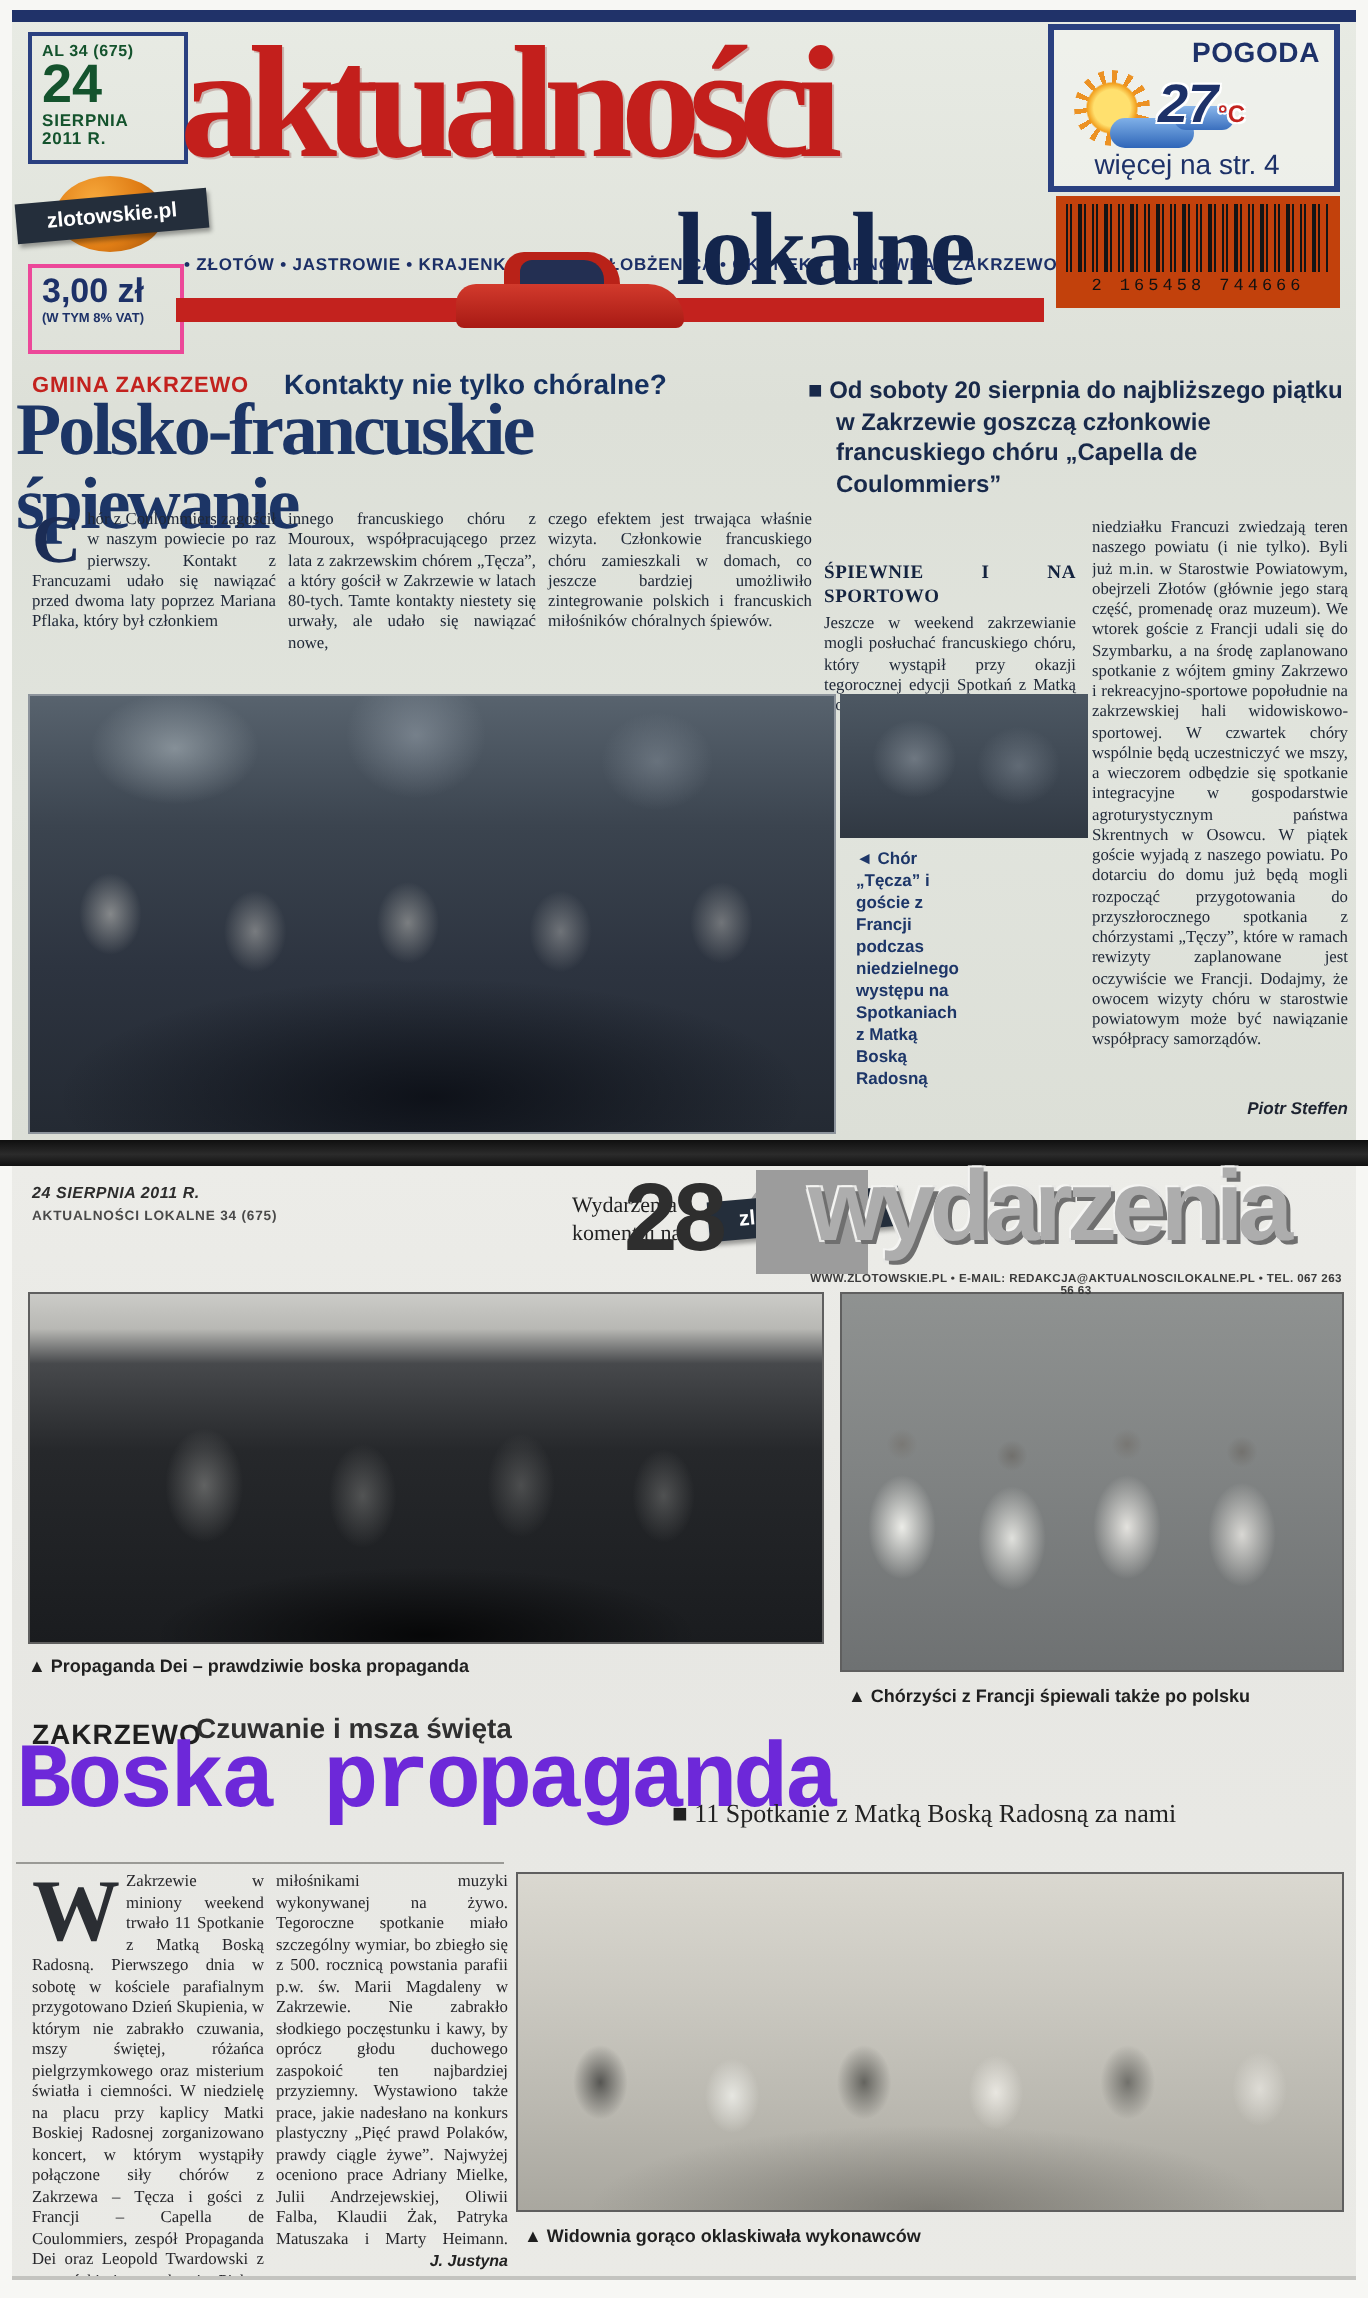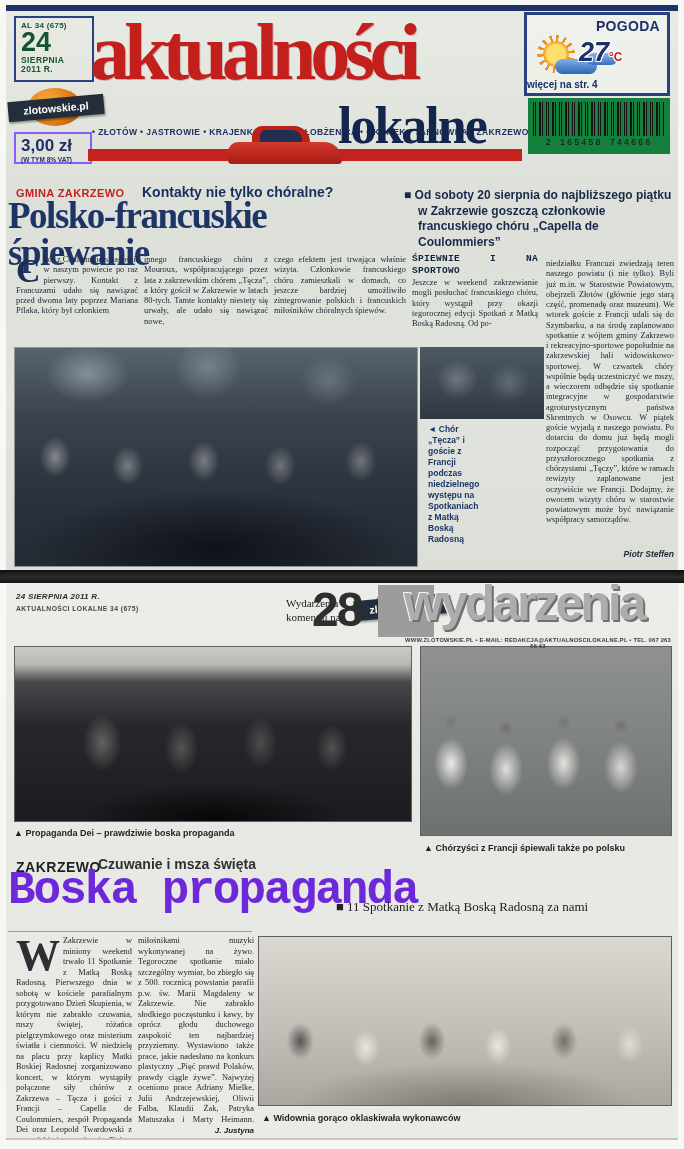--- a/index.html
+++ b/index.html
@@ -20,21 +20,21 @@
 
   .zl-badge { width:96px; height:42px; }
   .zl1 { left:8px; top:86px; }
   .zl-ball { position:absolute; left:20px; top:2px; width:54px; height:38px; border-radius:50%;
              background:radial-gradient(circle at 35% 32%,#f7a93c 0%,#e07d15 55%,#9c4f08 100%); }
   .zl-ball.gray { background:radial-gradient(circle at 35% 32%,#c9c9c9 0%,#9a9a9a 55%,#6c6c6c 100%); }
   .zl-ribbon { position:absolute; left:0; top:12px; width:96px; height:20px; background:#242e3b;
                transform:rotate(-5deg); color:#fff; font-weight:700; font-size:10.5px;
                text-align:center; line-height:20px; box-shadow:1px 2px 2px rgba(0,0,0,.35); }
 
-  .price-box { left:14px; top:132px; width:78px; height:32px; border:2px solid #8b5cf6;
+  .price-box { left:14px; top:132px; width:78px; height:45px; border:2px solid #ec4899;
                color:#1d3168; padding:3px 5px; }
   .price-amt { font-size:17px; font-weight:800; line-height:1; }
   .price-vat { font-size:6.5px; font-weight:700; margin-top:2px; }
 
   .mast-title { left:90px; top:12px; font-family:"Liberation Serif",serif; font-weight:800;
                 font-size:80px; letter-spacing:-6px; color:#c31f1c; white-space:nowrap;
                 line-height:1; z-index:1; text-shadow:1px 1px 0 rgba(120,20,20,.25); }
   .mast-sub { left:338px; top:100px; font-family:"Liberation Serif",serif; font-weight:800;
               font-size:52px; letter-spacing:-2px; color:#13254c; line-height:1; z-index:5; }
   .towns { left:92px; top:127px; width:440px; color:#1c2f66; font-size:8.5px; font-weight:800;
@@ -58,46 +58,46 @@
             background:radial-gradient(circle at 50% 50%,#ffe06e 0 34%,#f2a01f 46%,transparent 49%),
             repeating-conic-gradient(rgba(235,140,25,.95) 0deg 9deg,transparent 9deg 26deg); }
   .wx-cloud { position:absolute; left:20px; top:26px; width:42px; height:15px; border-radius:10px;
               background:linear-gradient(180deg,#7fb0e8,#2f66b8); }
   .wx-cloud2 { position:absolute; left:52px; top:20px; width:30px; height:12px; border-radius:8px;
                background:linear-gradient(180deg,#8ab6ea,#3a6fbe); }
   .wx-temp { position:absolute; left:52px; top:24px; color:#1d3168; font-size:27px; font-weight:800;
              font-style:italic; line-height:1;
              text-shadow:1px 1px 0 #fff,-1px -1px 0 #fff,1px -1px 0 #fff,-1px 1px 0 #fff; }
   .wx-unit { font-size:12px; color:#c3221e; font-style:normal; }
-  .wx-more { position:absolute; left:0; bottom:3px; width:100%; text-align:left; padding-right:7px;
-             color:#1d3168; font-size:10px; font-weight:700; }
-
-  .barcode { left:528px; top:98px; width:142px; height:56px; background:#15803d; padding:4px 5px 0 5px; }
+  .wx-more { position:absolute; left:0; bottom:3px; width:100%; text-align:center; padding-right:7px;
+             color:#1d3168; font-size:14px; font-weight:400; }
+
+  .barcode { left:528px; top:98px; width:142px; height:56px; background:#c2410c; padding:4px 5px 0 5px; }
   .bars { height:34px; background:repeating-linear-gradient(90deg,#141414 0 1px,transparent 1px 2px,
           #141414 2px 3px,transparent 3px 6px,#141414 6px 8px,transparent 8px 9px,
           #141414 9px 10px,transparent 10px 13px); }
   .bc-num { text-align:center; font-family:"Liberation Mono",monospace; font-size:8.5px; color:#111;
             letter-spacing:2px; margin-top:2px; }
 
   .k1a { left:16px; top:187px; color:#c3221e; font-size:11px; font-weight:800; letter-spacing:.4px; }
   .k1b { left:142px; top:184px; color:#15305f; font-size:14px; font-weight:800;text-align:center; }
   .h1 { left:8px; top:197px; width:400px; font-family:"Liberation Serif",serif; font-size:37px;
         font-weight:700; letter-spacing:-1.5px; color:#1c3566; line-height:1; }
   .lead1 { left:404px; top:188px; width:274px; font-family:Liberation Sans, sans-serif; font-size:12px;
            font-weight:700; color:#18294a; line-height:1.3; padding-left:14px; text-indent:-14px; }
 
   .bcol { position:absolute; top:255px; font-family:"Liberation Serif",serif; font-size:8.4px;
           line-height:1.22; color:#202938; text-align:justify; }
   .c1 { left:16px; width:122px; }
   .c2 { left:144px; width:124px; }
   .c3 { left:274px; width:132px; }
   .c4 { left:412px; top:253px; width:126px; }
   .c5 { left:546px; top:259px; width:128px; height:288px; overflow:hidden; }
-  .colhead { font-family:Liberation Mono, monospace; font-size:9.5px; font-weight:800;
-             color:#14233f; letter-spacing:.3px; margin-bottom:2px; }
+  .colhead { font-family:Liberation Serif, serif; font-size:9.5px; font-weight:800;
+             color:#14233f; letter-spacing:.3px; margin-bottom:2px;margin-top:29px; }
   .dropcap { float:left; font-family:"Liberation Serif",serif; font-weight:700; color:#1b2c55;
              font-size:34px; line-height:.82; padding:2px 3px 0 0; }
   .byline1 { left:546px; top:549px; width:128px; text-align:right; font-size:8.5px; font-weight:700;
              font-style:italic; color:#1d2330; }
 
   .photo-frame { border:1px solid #8d949c; }
   .photo1 { left:14px; top:347px; width:404px; height:220px;
     background:
       radial-gradient(60px 40px at 18% 12%, rgba(190,200,205,.5), transparent 70%),
       radial-gradient(50px 45px at 48% 9%, rgba(165,175,185,.45), transparent 70%),

